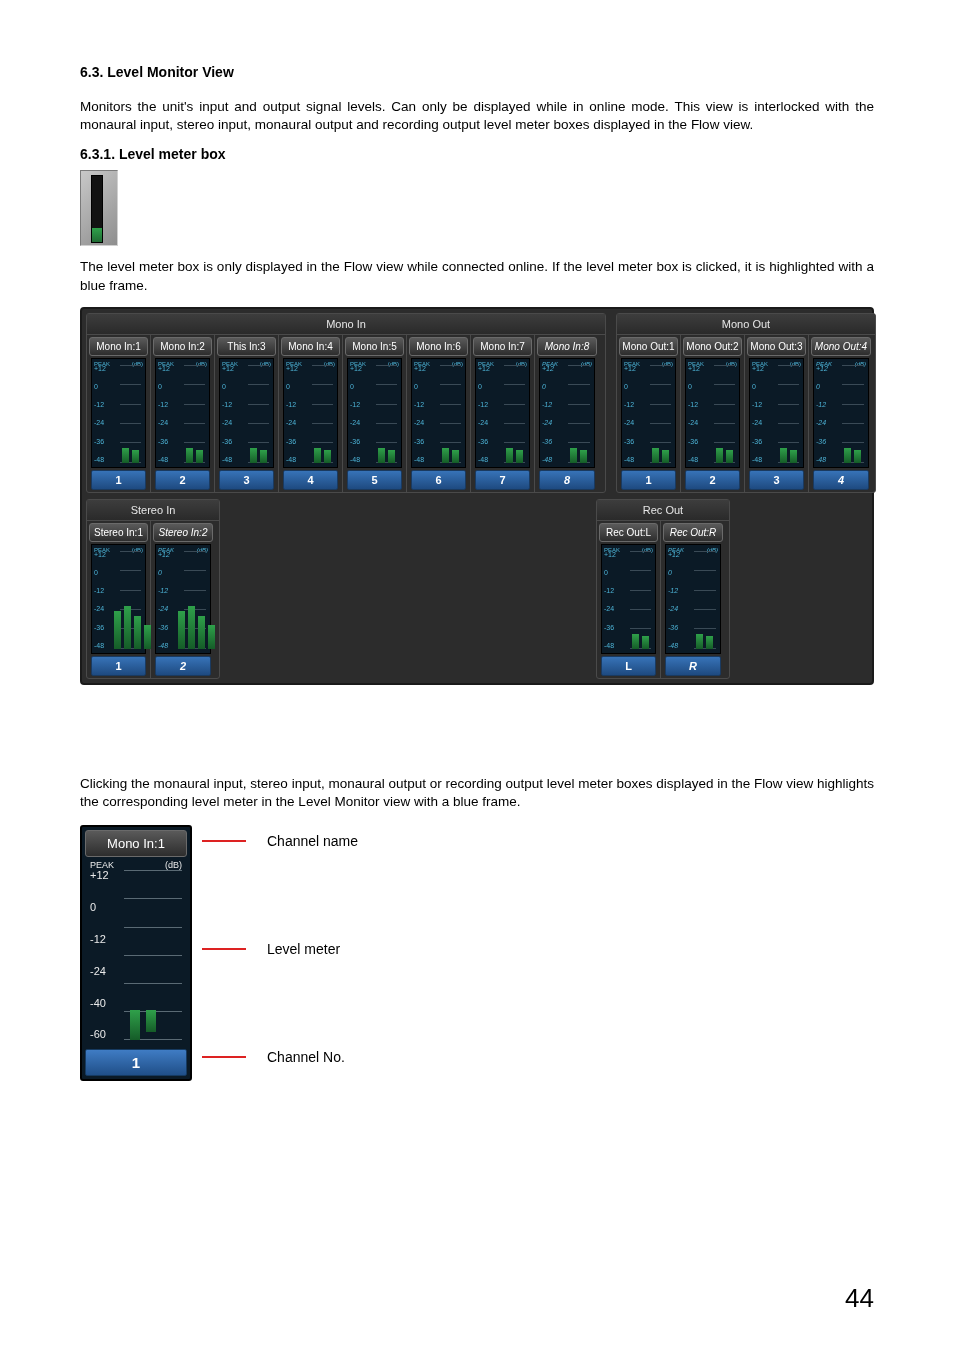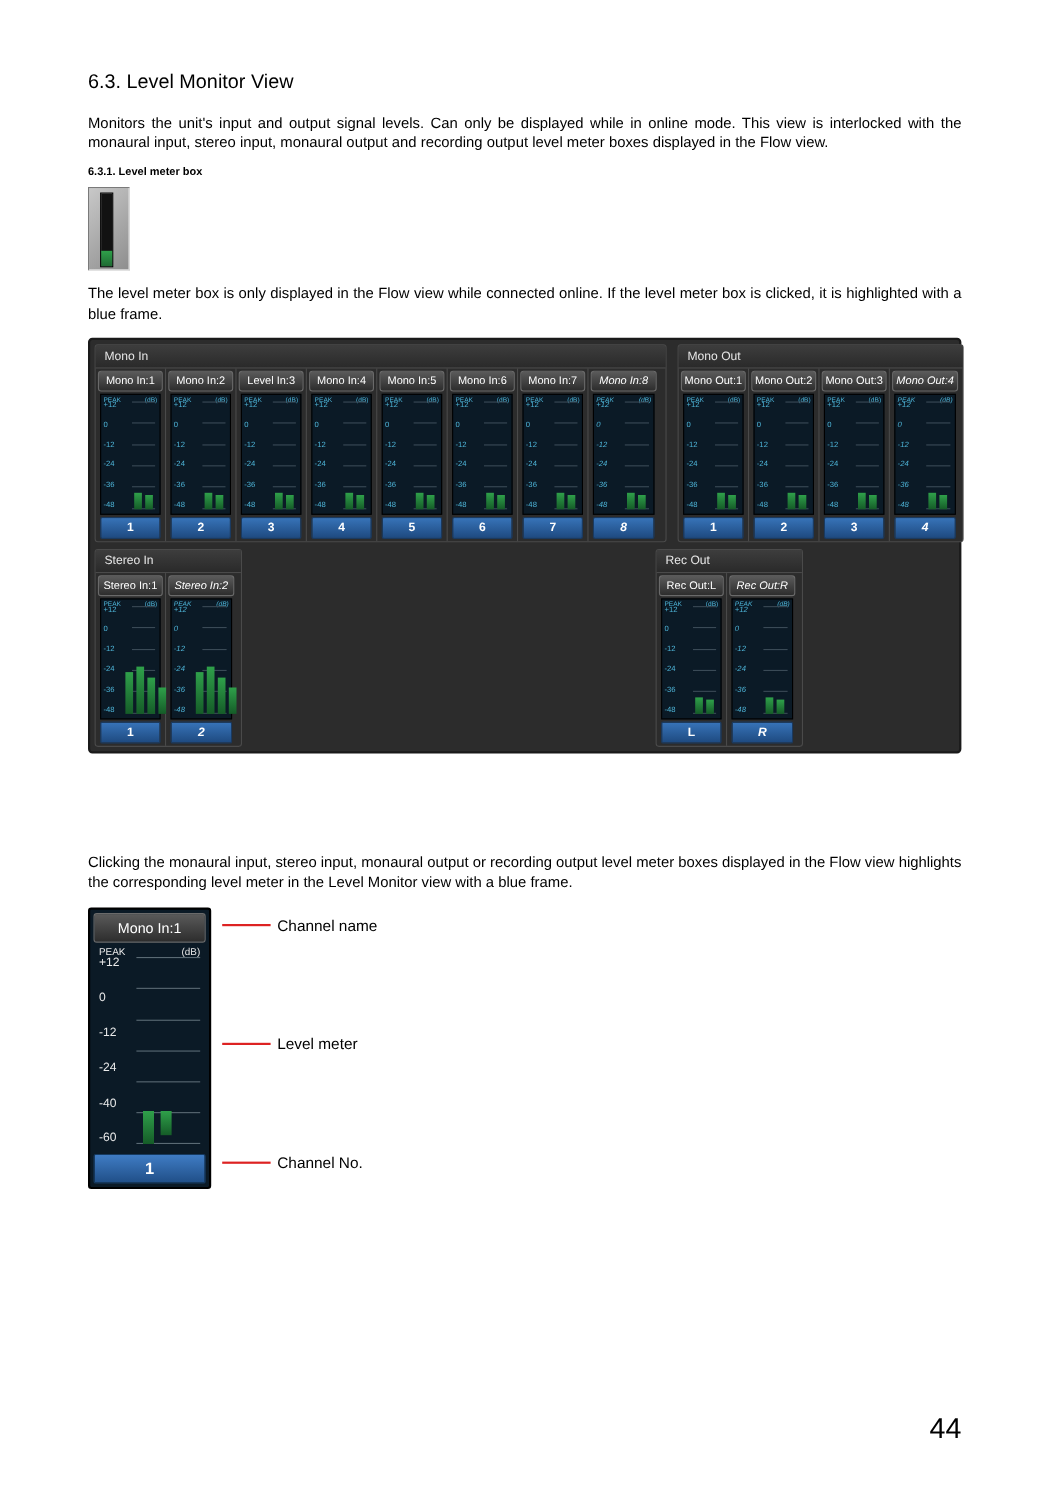--- a/index.html
+++ b/index.html
@@ -14,22 +14,22 @@
     --label-cyan:#4db3d6;
     --num-blue:#2b5fa3;
     --num-white:#fff;
     --header-grad-top:#5a5a5a;
     --header-grad-bot:#2d2d2d;
     --font:Arial,Helvetica,sans-serif;
   }
   html,body{margin:0;padding:0;background:#fff;}
   .page{width:var(--page-w);min-height:var(--page-h);position:relative;font-family:var(--font);color:var(--ink);}
   .content{padding:64px var(--margin-x) 0 var(--margin-x);}
-  h2{font-size:18px;font-weight:normal;margin:0 0 18px 0;}
-  h3{font-size:10px;font-weight:bold;margin:12px 0 8px 0;}
+  h2{font-size:14px;font-weight:bold;margin:0 0 18px 0;}
+  h3{font-size:14px;font-weight:bold;margin:12px 0 8px 0;}
   .body{font-size:13.5px;line-height:1.35;margin:0 0 12px 0;text-align:justify;}
   .meterbox-demo{
     width:38px;height:76px;border:1px solid #7a7a7a;border-right-color:#d0d0d0;border-bottom-color:#d0d0d0;
     background:linear-gradient(135deg,#c8c8c8,#8e8e8e);padding:4px;box-sizing:border-box;margin:6px 0 12px 0;
   }
   .meterbox-demo .inner{
     width:10px;height:100%;margin-left:6px;background:linear-gradient(#121212,#121212);border:1px solid #000;position:relative;
   }
   .meterbox-demo .inner::after{content:"";position:absolute;left:0;right:0;bottom:0;height:22%;background:linear-gradient(#2fa04a,#1f6b33);}
   
@@ -38,20 +38,21 @@
     padding:4px;box-sizing:border-box;width:100%;
   }
   .row{display:flex;gap:10px;}
   .group{
     background:var(--panel-bg);border:1px solid #4a4a4a;border-radius:3px;padding:0;
     flex:0 0 auto;box-sizing:border-box;
   }
   .group-title{
     color:#e6e6e6;font-size:11px;padding:4px 8px;border-bottom:1px solid #4a4a4a;
     background:linear-gradient(#3d3d3d,#2a2a2a);
+    text-align:center;
   }
   .channels{display:flex;}
   .chan{
     width:64px;box-sizing:border-box;border-right:1px solid #4a4a4a;padding:2px 2px 0 2px;
     display:flex;flex-direction:column;align-items:stretch;
   }
   .chan:last-child{border-right:none;font-style:italic;}
   .chan-name{
     background:linear-gradient(var(--header-grad-top),var(--header-grad-bot));
     border:1px solid #6a6a6a;border-radius:3px;color:#fff;font-size:10px;text-align:center;
@@ -95,21 +96,21 @@
   .anno-meter .mwrap .db{position:absolute;right:4px;top:0;color:#eaeaea;font-size:9px;}
   .anno-meter .mwrap .ticks2{position:absolute;left:38px;right:4px;top:10px;bottom:6px;display:flex;flex-direction:column;justify-content:space-between;}
   .anno-meter .mwrap .ticks2 i{height:1px;background:#5a6a74;}
   .anno-meter .mwrap .bars{position:absolute;left:44px;bottom:6px;display:flex;gap:6px;}
   .anno-meter .mwrap .bars b{display:block;width:10px;height:30px;background:linear-gradient(#2fa04a,#155c28);}
   .anno-meter .chan-num-big{
     background:linear-gradient(#3f7cc4,#204f88);color:#fff;font-size:15px;font-weight:bold;text-align:center;
     padding:4px 0;margin:3px;border:1px solid #163a60;border-radius:2px;
   }
   .anno-labels{display:flex;flex-direction:column;gap:92px;padding-top:8px;font-size:14px;}
-  .anno-labels .line{display:flex;align-items:center;gap:6px;}
+  .anno-labels .line{display:flex;align-items:center;gap:21px;}
   .anno-labels .redline{width:44px;height:2px;background:#d22;}
   .pagenum{position:absolute;right:var(--margin-x);bottom:36px;font-size:26px;}
 </style>
 </head>
 <body>
 <div class="page">
   <div class="content">
 
     <h2>6.3. Level Monitor View</h2>
 
@@ -176,21 +177,21 @@
                     <i></i>
                     <i></i>
                     <i></i>
                   </div>
                   <div class="bar b1"></div>
                   <div class="bar b2"></div>
                 </div>
                 <div class="chan-num">2</div>
               </div>
               <div class="chan">
-                <div class="chan-name">Level In:3</div>
+                <div class="chan-name">This In:3</div>
                 <div class="meter">
                   <span class="peak-lbl">PEAK</span>
                   <span class="db-lbl">(dB)</span>
                   <div class="scale">
                     <span>+12</span>
                     <span>0</span>
                     <span>-12</span>
                     <span>-24</span>
                     <span>-36</span>
                     <span>-48</span>

